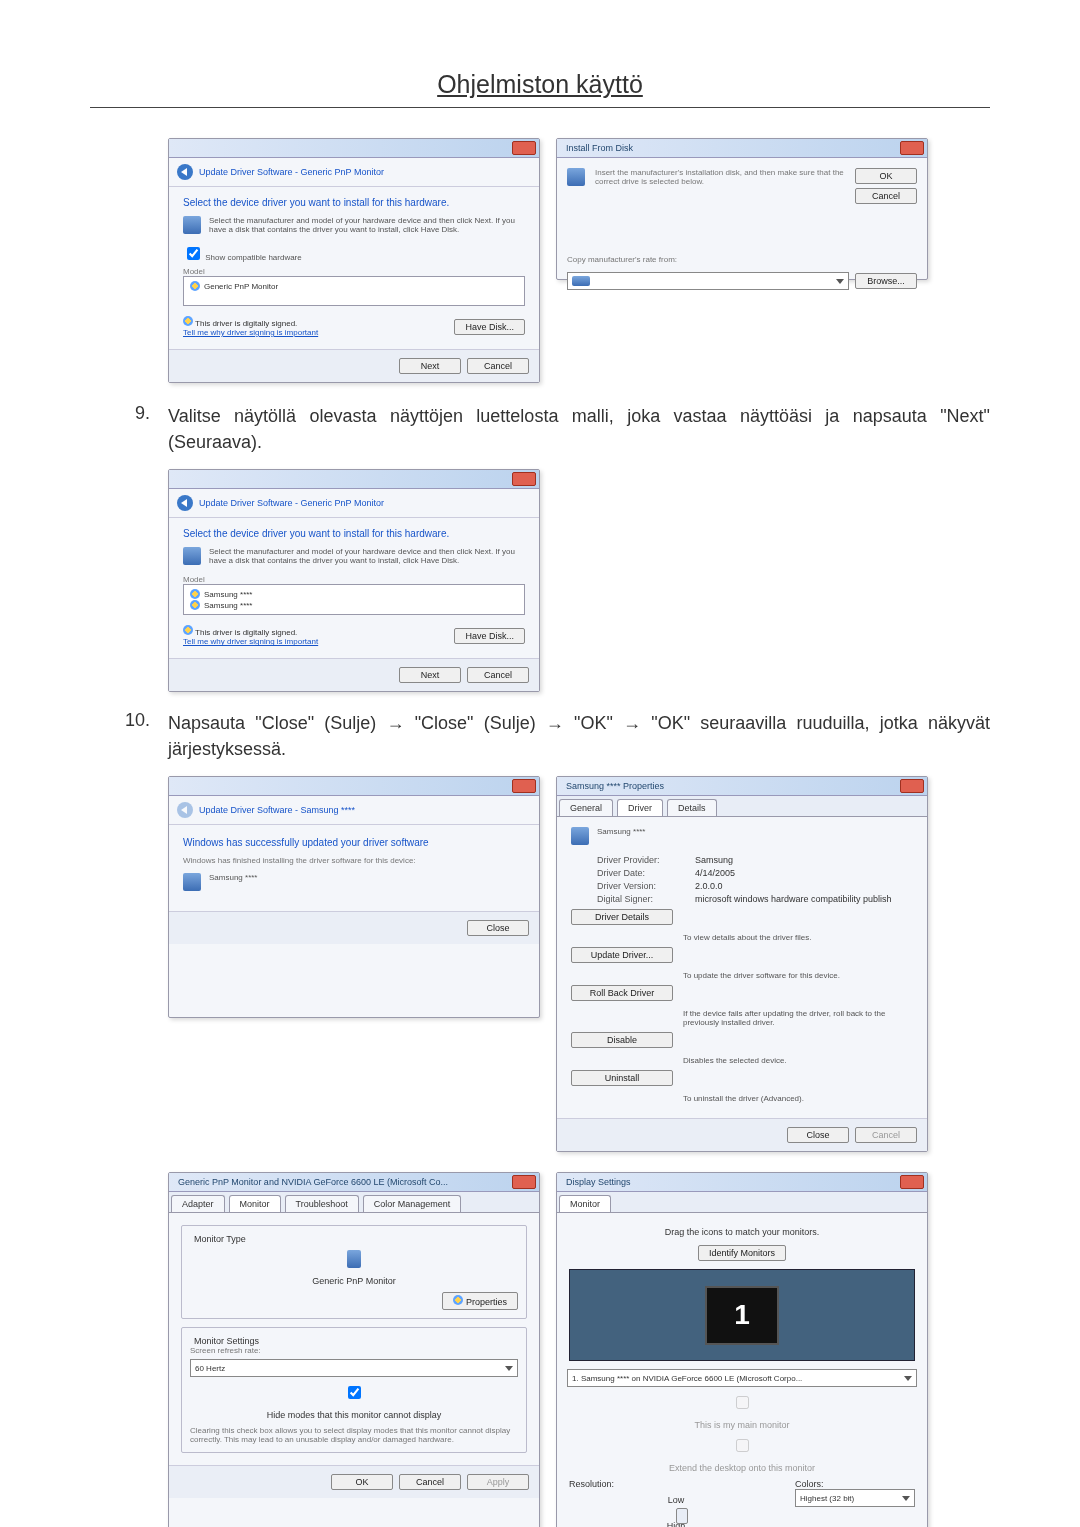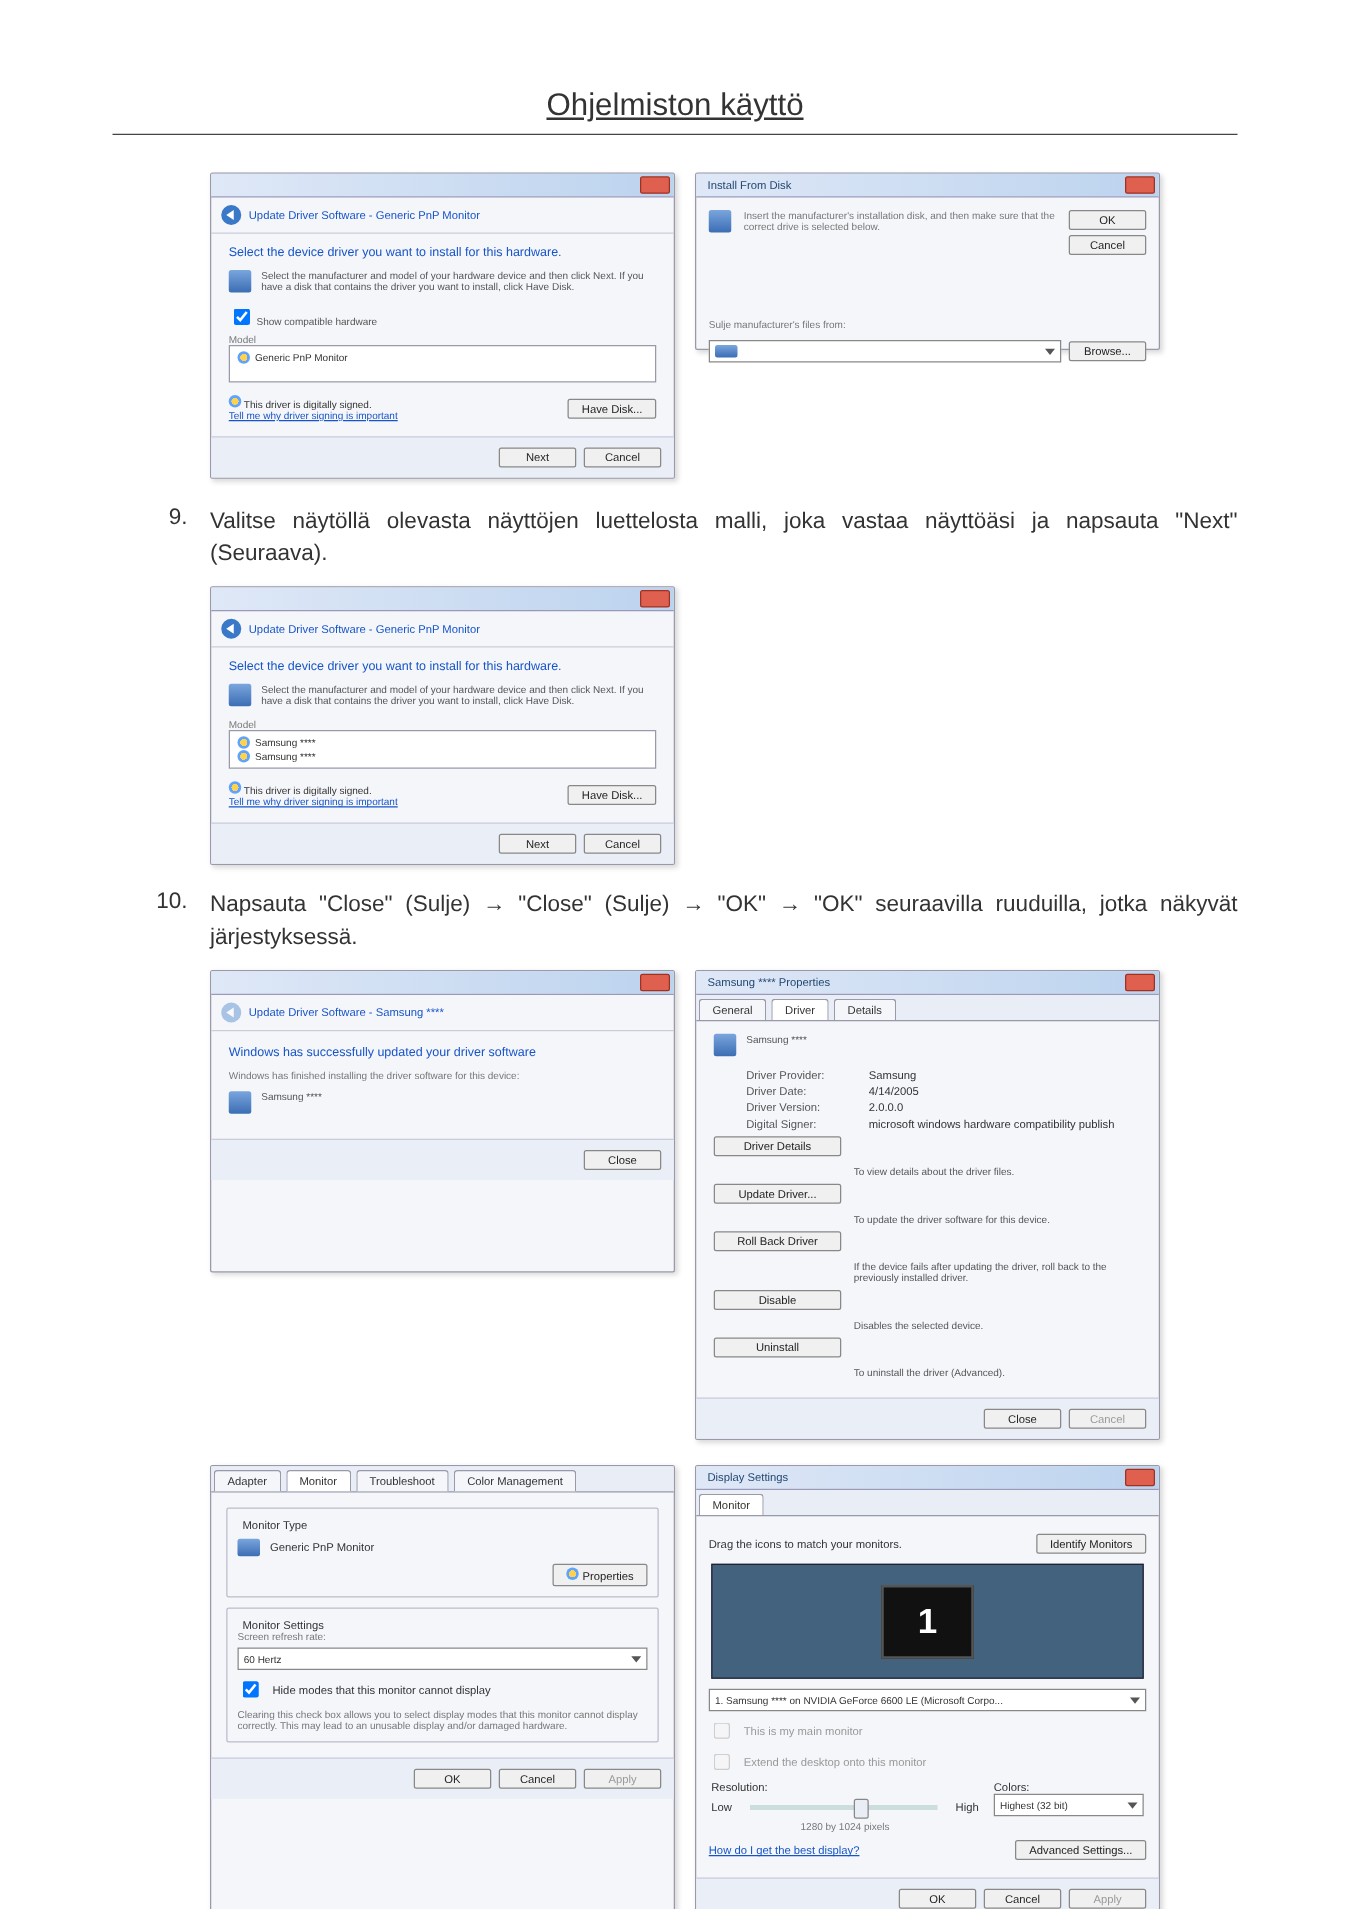--- a/index.html
+++ b/index.html
@@ -185,21 +185,21 @@
   .prop-body { padding:10px 14px; font-size:9px; color:#333; }
   .field-row { display:flex; gap:8px; margin:3px 0; }
   .field-label { width:90px; color:#555; }
   .btn-col { display:flex; align-items:flex-start; gap:10px; margin:5px 0; }
   .desc { flex:1; font-size:8px; color:#555;margin-top:24px; }
 
   
   .group { border:1px solid #bbc; margin:8px 4px; padding:8px; border-radius:2px; }
   .group-title { margin-top:-14px; background:#f4f6fa; display:inline-block;
     padding:0 4px; font-size:9px; color:#333;}
-  .inline-row { display:flex; align-items:center; gap:8px; margin:6px 0; font-size:9px;}
+  .inline-row { display:flex; align-items:center; gap:8px; margin:6px 0; font-size:9px;flex-direction:column;}
 
   
   .monitor-preview {
     background:#43627e; height:90px; margin:8px 2px;
     display:flex; align-items:center; justify-content:center;
     border:1px solid #223;
   }
   .monitor-box {
     width:70px;height:55px;background:#111;border:2px solid #555;
     display:flex;align-items:center;justify-content:center;color:#fff;
@@ -275,21 +275,21 @@
       <div class="ifd-body">
         <div class="ifd-top">
           <span class="disk-icon"></span>
           <span style="flex:1" class="small-text">Insert the manufacturer's installation disk, and then make sure that the correct drive is selected below.</span>
           <div class="ifd-btns">
             <span class="btn">OK</span>
             <span class="btn">Cancel</span>
           </div>
         </div>
         <div class="ifd-mid"></div>
-        <div class="small-text">Sulje manufacturer's files from:</div>
+        <div class="small-text">Copy manufacturer's rate from:</div>
         <div class="ifd-combo">
           <div class="combo">
             <span class="disk-icon" style="width:10px;height:10px"></span>
             <span class="caret"></span>
           </div>
           <span class="btn">Browse...</span>
         </div>
       </div>
     </div>
   </div>
@@ -429,20 +429,24 @@
       <div class="footer-btns">
         <span class="btn">Close</span>
         <span class="btn muted">Cancel</span>
       </div>
     </div>
   </div>
 
   <div class="row indent-figs">
 
     <div class="dialog">
+      <div class="titlebar">
+        <span class="title">Generic PnP Monitor and NVIDIA GeForce 6600 LE (Microsoft Co...</span>
+        <span class="winbtn"></span>
+      </div>
       <div class="tabs">
         <div class="tab">Adapter</div>
         <div class="tab active">Monitor</div>
         <div class="tab">Troubleshoot</div>
         <div class="tab">Color Management</div>
       </div>
       <div class="prop-body" style="padding:4px 8px;">
         <div class="group">
           <span class="group-title">Monitor Type</span>
           <div class="inline-row">

